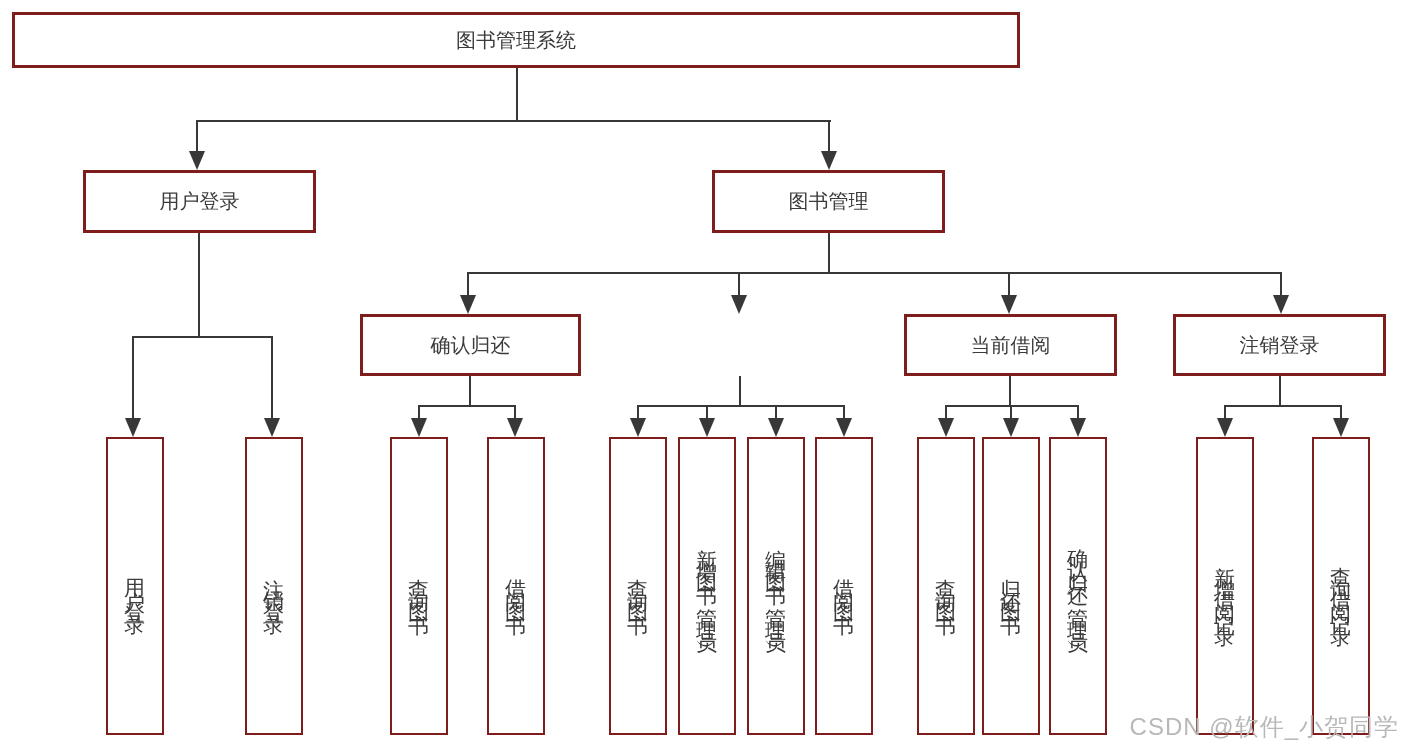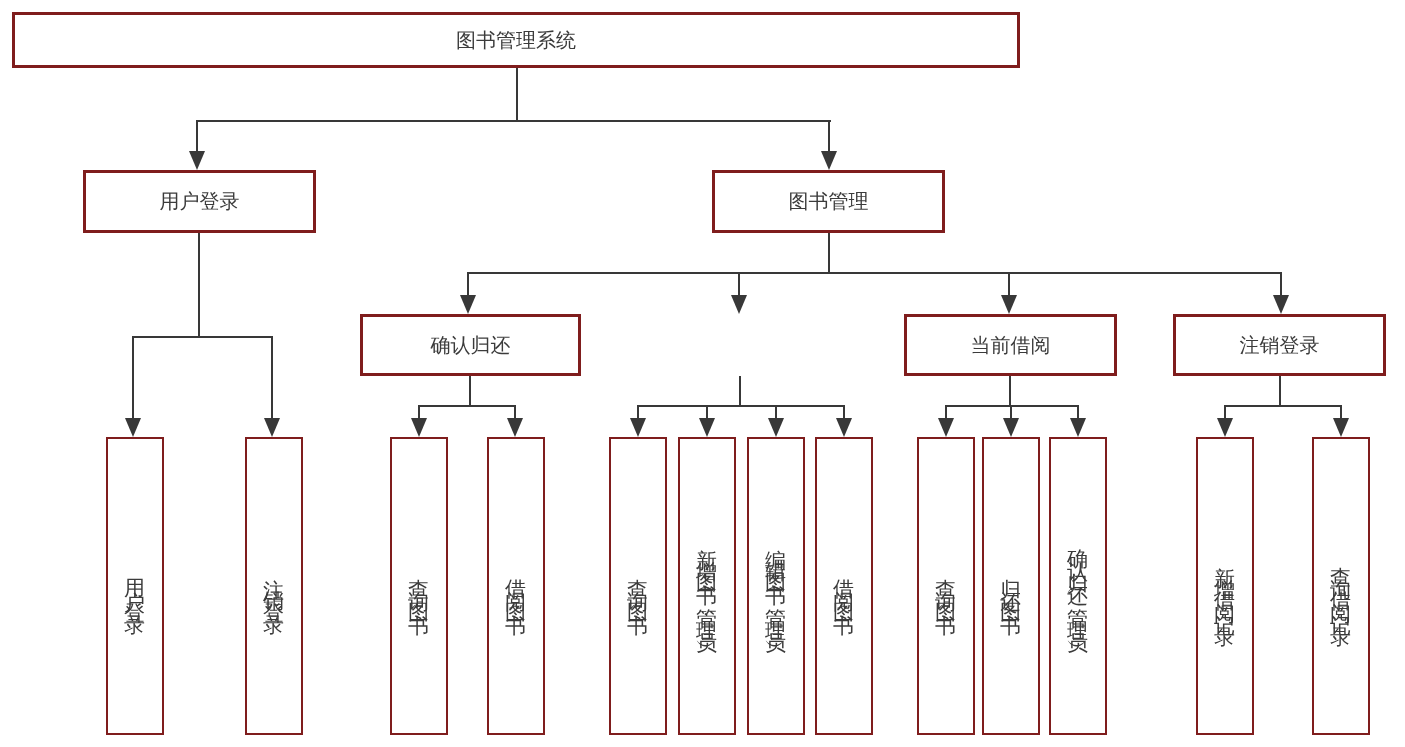--- a/index.html
+++ b/index.html
@@ -113,14 +113,15 @@
   <div class="box leaf" style="left:747px; top:437px; width:58px; height:298px;">编辑图书（管理员）</div>
   <div class="box leaf" style="left:815px; top:437px; width:58px; height:298px;">借阅图书</div>
 
   <div class="box leaf" style="left:917px; top:437px; width:58px; height:298px;">查询图书</div>
   <div class="box leaf" style="left:982px; top:437px; width:58px; height:298px;">归还图书</div>
   <div class="box leaf" style="left:1049px; top:437px; width:58px; height:298px;">确认归还（管理员）</div>
 
   <div class="box leaf" style="left:1196px; top:437px; width:58px; height:298px;">新增借阅记录</div>
   <div class="box leaf" style="left:1312px; top:437px; width:58px; height:298px;">查询借阅记录</div>
 
+  <div class="watermark">CSDN @软件_小贺同学</div>
 
 </div>
 
 </body></html>

